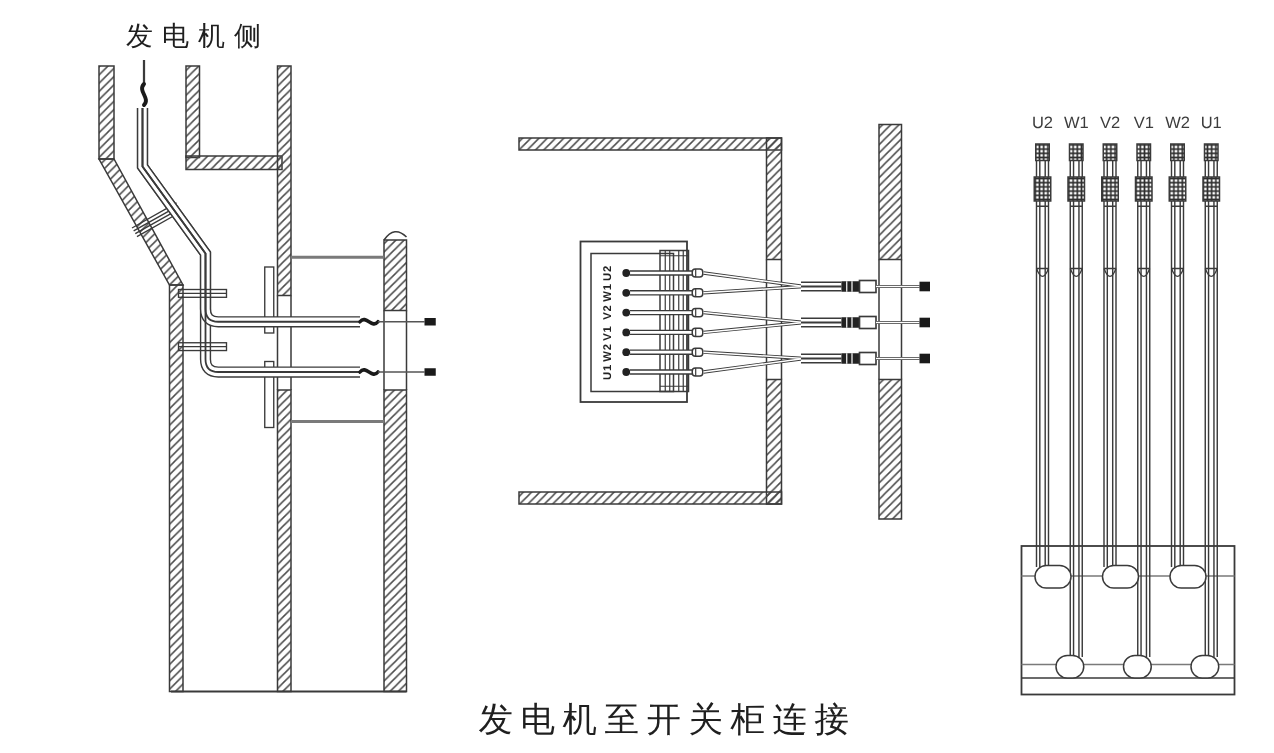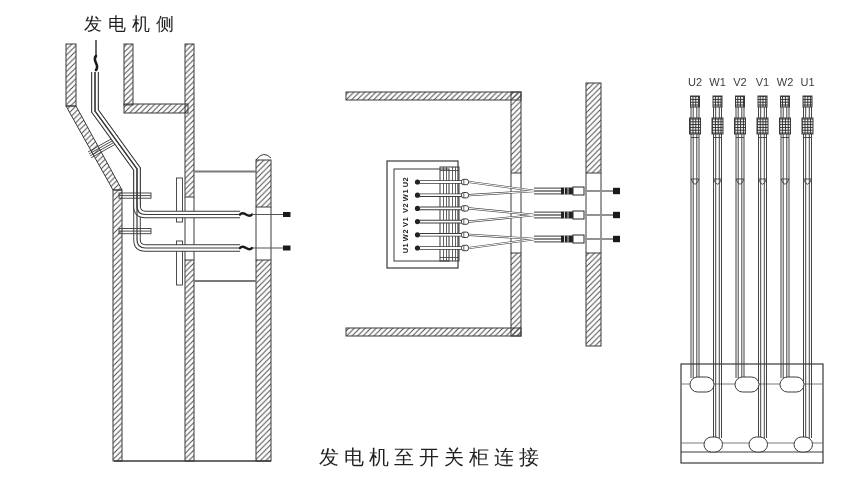--- a/index.html
+++ b/index.html
@@ -2,21 +2,21 @@
 <html><head>
 <meta charset="utf-8">
 <style>
   html,body{margin:0;padding:0;background:#ffffff;}
   .stage{position:relative;width:849px;height:502px;background:#fff;overflow:hidden;
          font-family:"Liberation Sans",sans-serif;margin-left:28px;}
   .stage svg{position:absolute;left:0;top:0;}
   .lbl{position:absolute;color:#1f1f1f;white-space:nowrap;}
   .lbl-cn{font-family:"Liberation Serif","DejaVu Serif",serif;}
   .lbl-generator{left:56px;top:12px;font-size:18px;letter-spacing:6px;}
-  .lbl-caption{left:291px;top:444px;font-size:20px;letter-spacing:5px;}
+  .lbl-caption{left:291px;top:464px;font-size:23px;letter-spacing:5px;}
   .cable-label{position:absolute;top:76px;width:30px;margin-left:-15px;text-align:center;
                font-size:11px;color:#3c3c3c;}
   .term-label{position:absolute;font-size:7.5px;font-weight:bold;color:#222;
               transform:translate(-50%,-50%) rotate(-90deg);letter-spacing:0.5px;}
 </style>
 </head>
 <body>
 
 <div class="stage">
 

